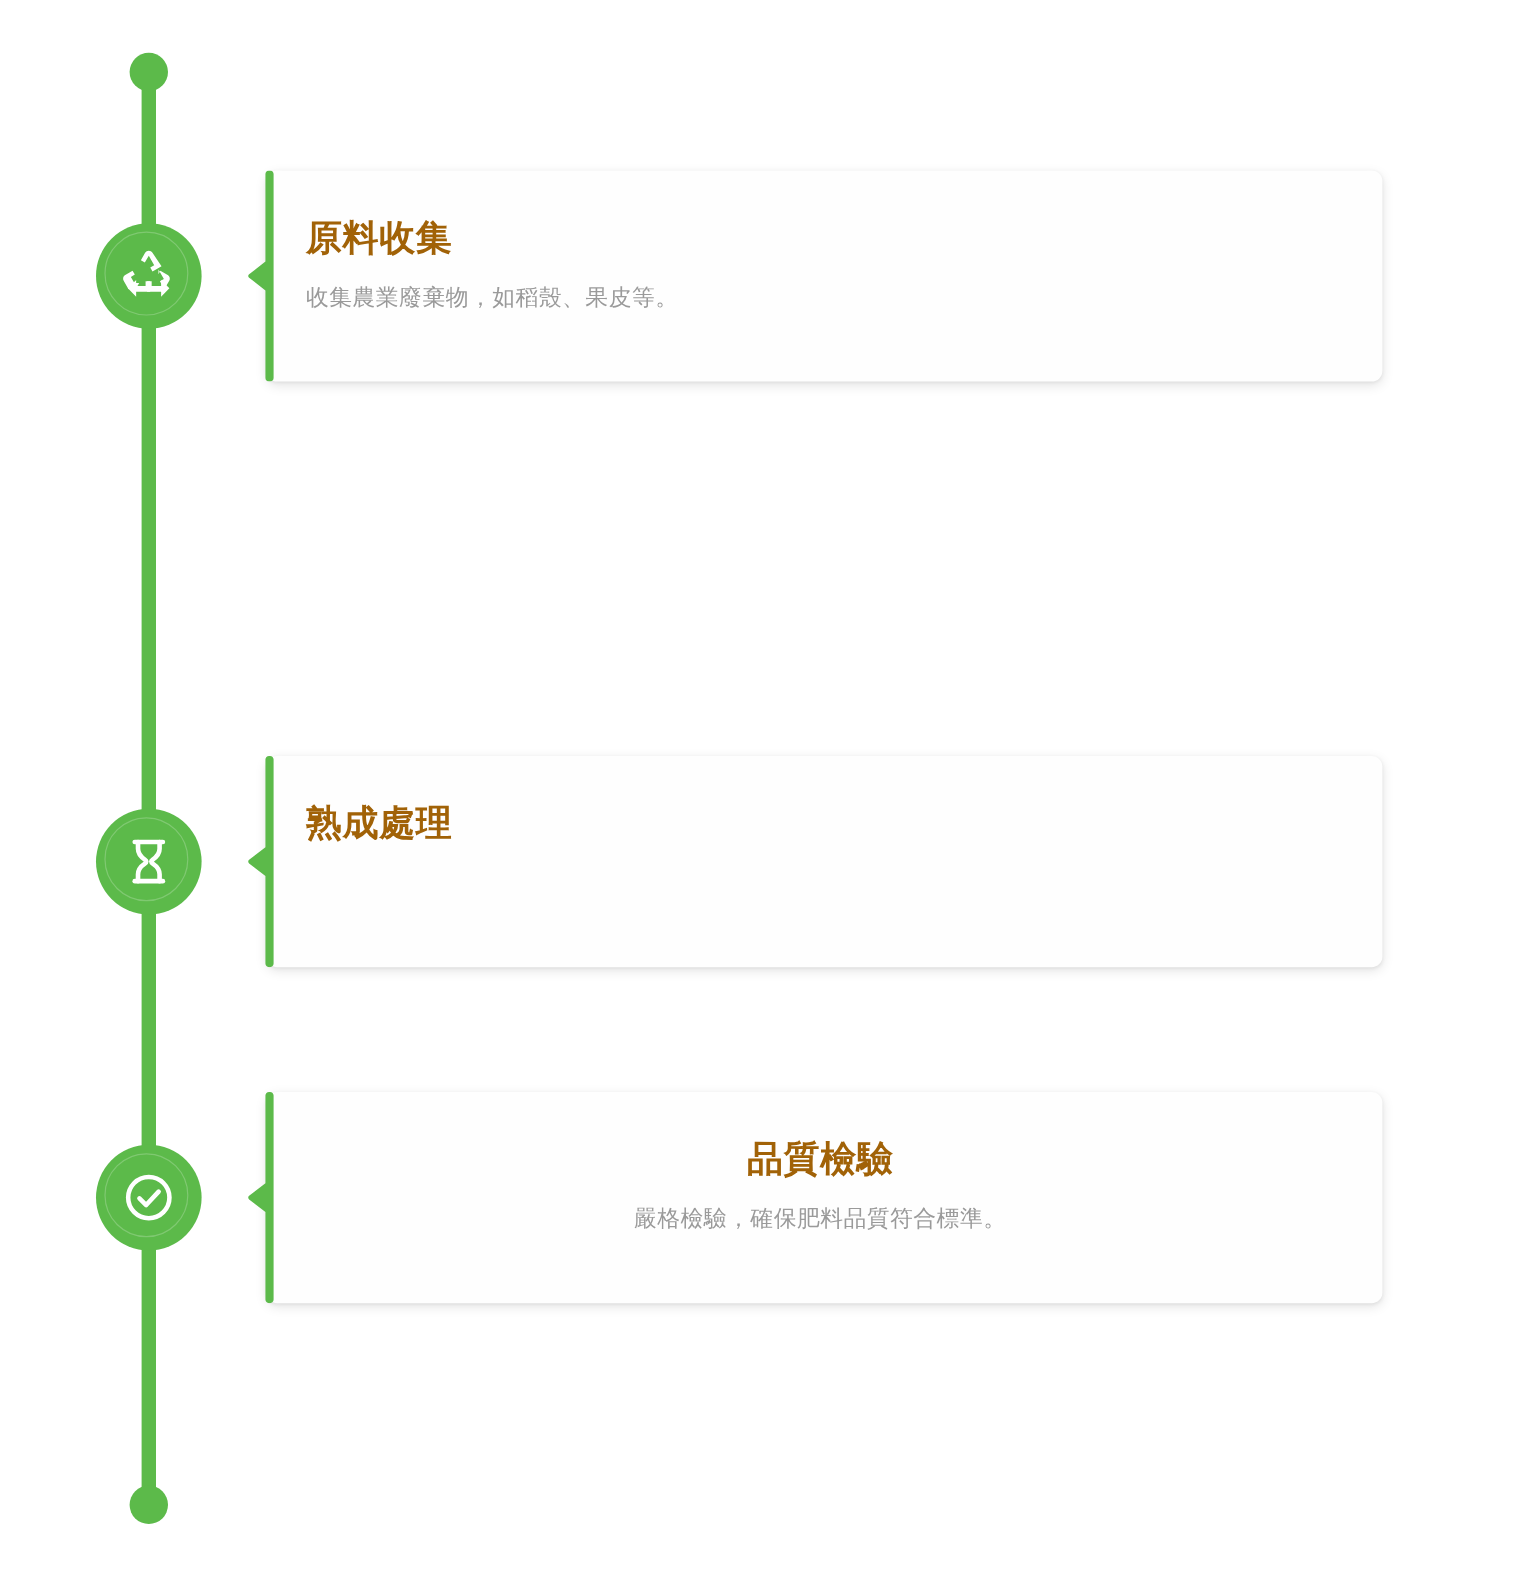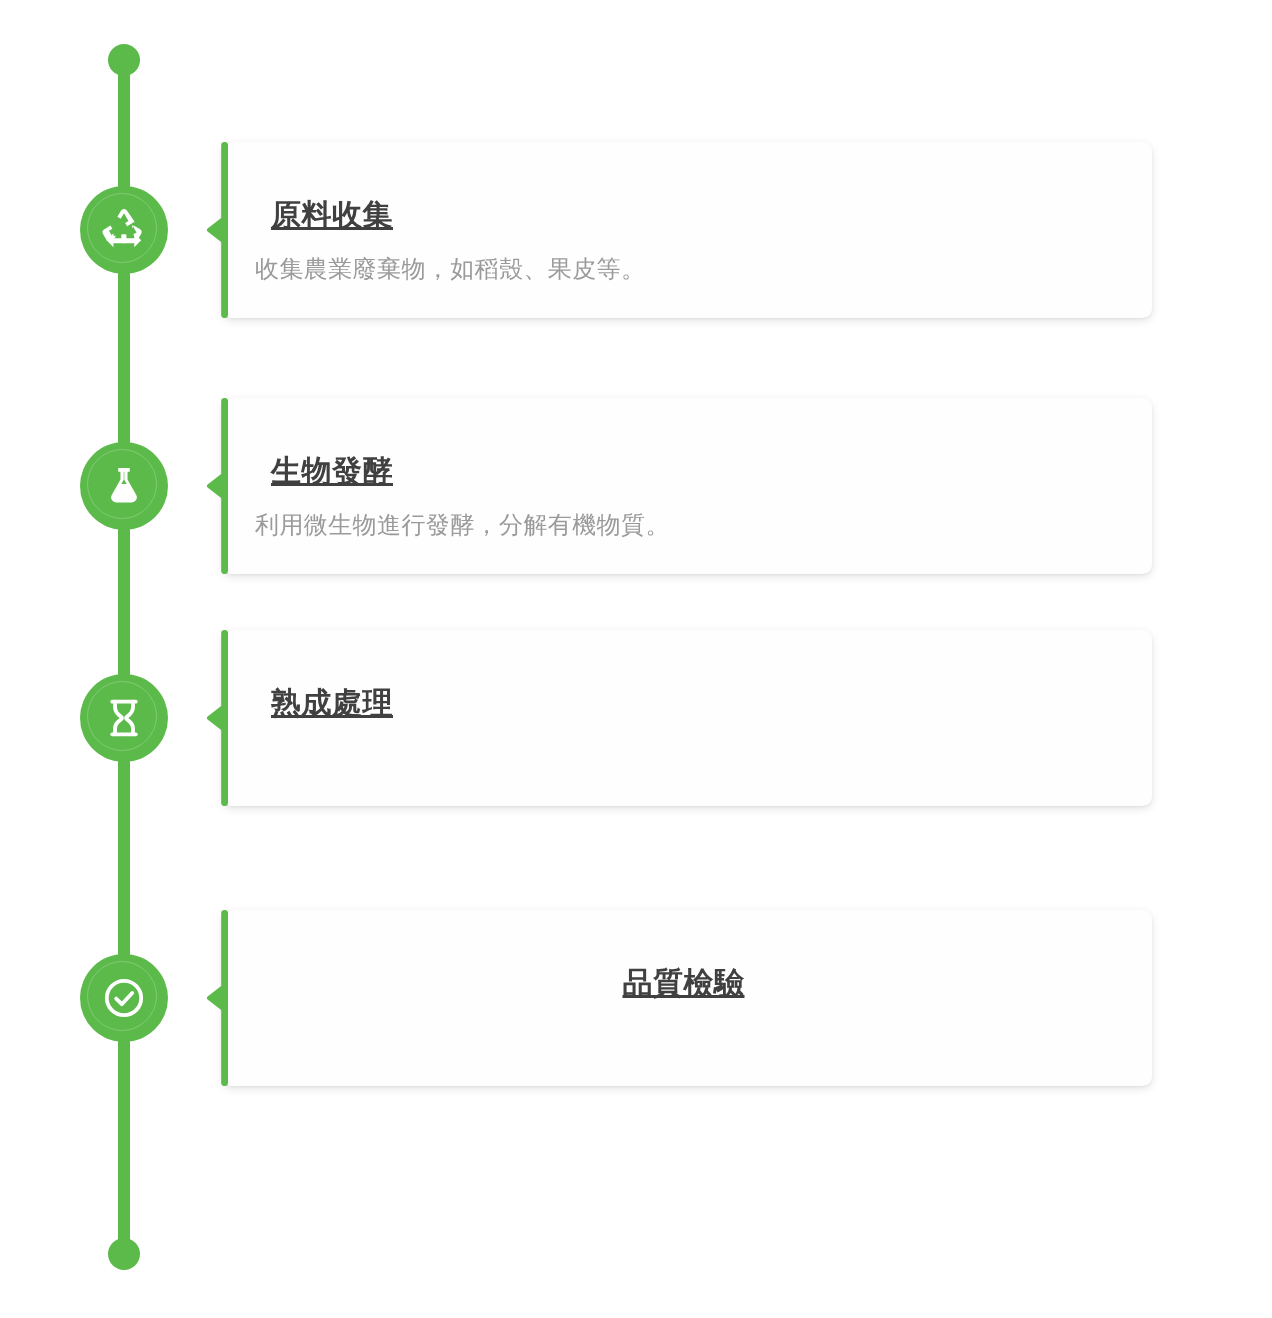--- a/index.html
+++ b/index.html
@@ -110,28 +110,27 @@
     left: 0;
     top: 0;
     right: 0;
     bottom: 0;
     padding: 40px 40px 0 33px;
     box-sizing: border-box;
   }
   .card-title {
     font-size: 30px;
     font-weight: bold;
-    color: #404040;
+    color: #a16207;
     line-height: 1.15;
     letter-spacing: 0.5px;
-    margin: 16px;
-    text-decoration: underline;
+    margin: 0;
   }
   .card-desc {
-    font-size: 24px;
+    font-size: 19px;
     color: #9a9a9a;
     line-height: 1.3;
     margin: 20px 0 0 0;
     letter-spacing: 0.4px;
   }
 </style>
 </head>
 <body>
 
 <div id="timeline-root">
@@ -159,43 +158,20 @@
                  L15.2 173 C15.2 174.7 16.5 176 18.2 176 L19 176
                  C20.7 176 22 174.7 22 173 Z" fill="#5cba4a"></path>
       </svg>
       <div class="card-body">
         <h3 class="card-title">原料收集</h3>
         <p class="card-desc">收集農業廢棄物，如稻殼、果皮等。</p>
       </div>
     </div>
   </div>
 
-  <div class="step-row" style="top:398px;">
-    <div class="node">
-      <span>
-        <svg width="46" height="46" viewBox="0 0 24 24" fill="#ffffff" aria-hidden="true">
-          <path d="M9 2.6h6v1.9h-1.15v4.05l4.55 8.2c.95 1.7-.28 3.8-2.23 3.8H7.83c-1.95 0-3.18-2.1-2.23-3.8l4.55-8.2V4.5H9V2.6z
-                   M11.85 4.5v4.3l-1.2 2.2h2.7l-1.2-2.2V4.5h-.3z"></path>
-          <path d="M10.1 2.6h1.3v2.2h-1.3zM12.6 2.6h1.3v2.2h-1.3z"></path>
-        </svg>
-      </span>
-    </div>
-    <div class="card">
-      <svg class="rail" viewBox="0 0 24 176" preserveAspectRatio="none">
-        <path d="M22 3 C22 1.3 20.7 0 19 0 L18.2 0 C16.5 0 15.2 1.3 15.2 3
-                 L15.2 76 L1.6 86.5 C0.6 87.2 0.6 88.8 1.6 89.5 L15.2 100
-                 L15.2 173 C15.2 174.7 16.5 176 18.2 176 L19 176
-                 C20.7 176 22 174.7 22 173 Z" fill="#5cba4a"></path>
-      </svg>
-      <div class="card-body">
-        <h3 class="card-title">生物發酵</h3>
-        <p class="card-desc">利用微生物進行發酵，分解有機物質。</p>
-      </div>
-    </div>
-  </div>
 
   <div class="step-row" style="top:630px;">
     <div class="node">
       <span>
         <svg width="44" height="44" viewBox="0 0 24 24" fill="none" stroke="#ffffff" stroke-width="2.1" stroke-linecap="round" stroke-linejoin="round" aria-hidden="true">
           <path d="M5.6 3.1h12.8"></path>
           <path d="M5.6 20.9h12.8"></path>
           <path d="M7.1 3.1v3.1c0 2.2 1.6 3.9 3.1 4.9 .9.6 .9 1.2 0 1.8 -1.5 1-3.1 2.7-3.1 4.9v3.1"></path>
           <path d="M16.9 3.1v3.1c0 2.2-1.6 3.9-3.1 4.9 -.9.6-.9 1.2 0 1.8 1.5 1 3.1 2.7 3.1 4.9v3.1"></path>
         </svg>
@@ -225,17 +201,18 @@
     </div>
     <div class="card">
       <svg class="rail" viewBox="0 0 24 176" preserveAspectRatio="none">
         <path d="M22 3 C22 1.3 20.7 0 19 0 L18.2 0 C16.5 0 15.2 1.3 15.2 3
                  L15.2 76 L1.6 86.5 C0.6 87.2 0.6 88.8 1.6 89.5 L15.2 100
                  L15.2 173 C15.2 174.7 16.5 176 18.2 176 L19 176
                  C20.7 176 22 174.7 22 173 Z" fill="#5cba4a"></path>
       </svg>
       <div class="card-body">
         <h3 class="card-title">品質檢驗</h3>
+        <p class="card-desc">嚴格檢驗，確保肥料品質符合標準。</p>
       </div>
     </div>
   </div>
 
 </div>
 
 </body></html>

